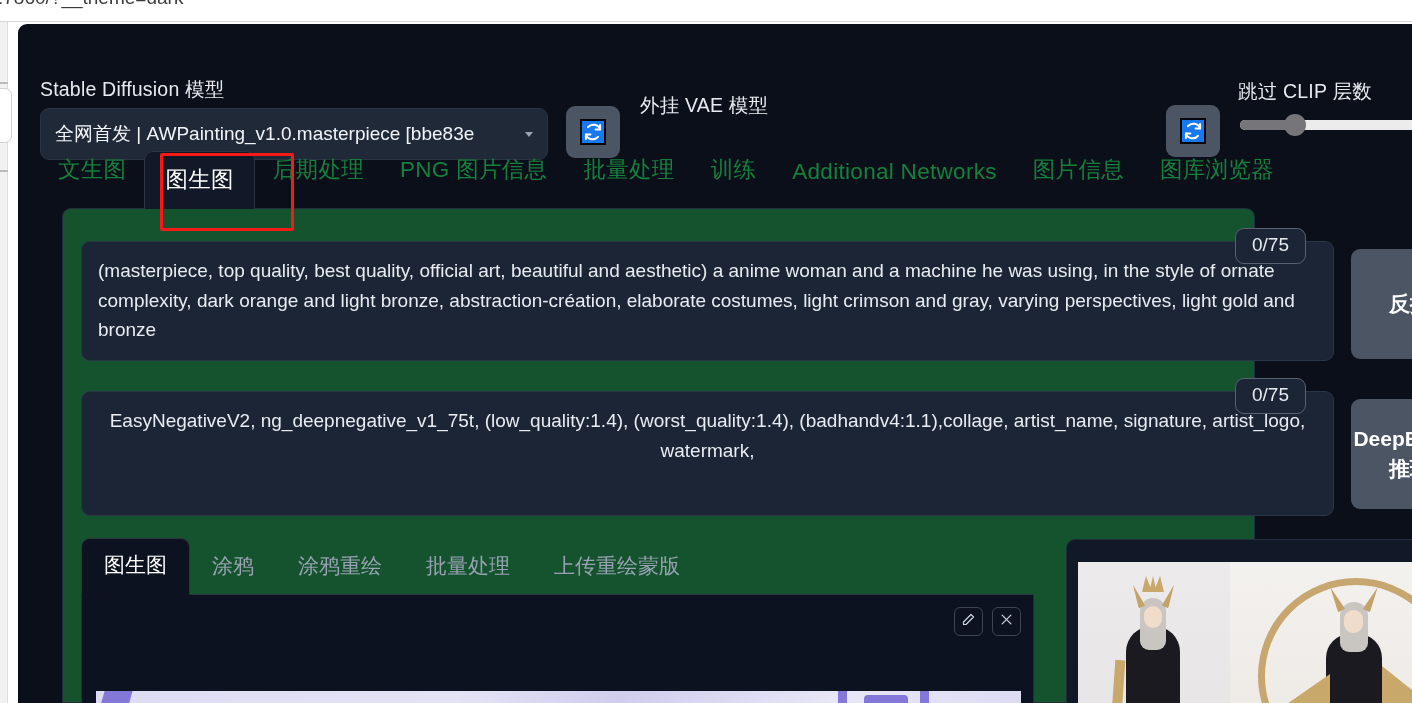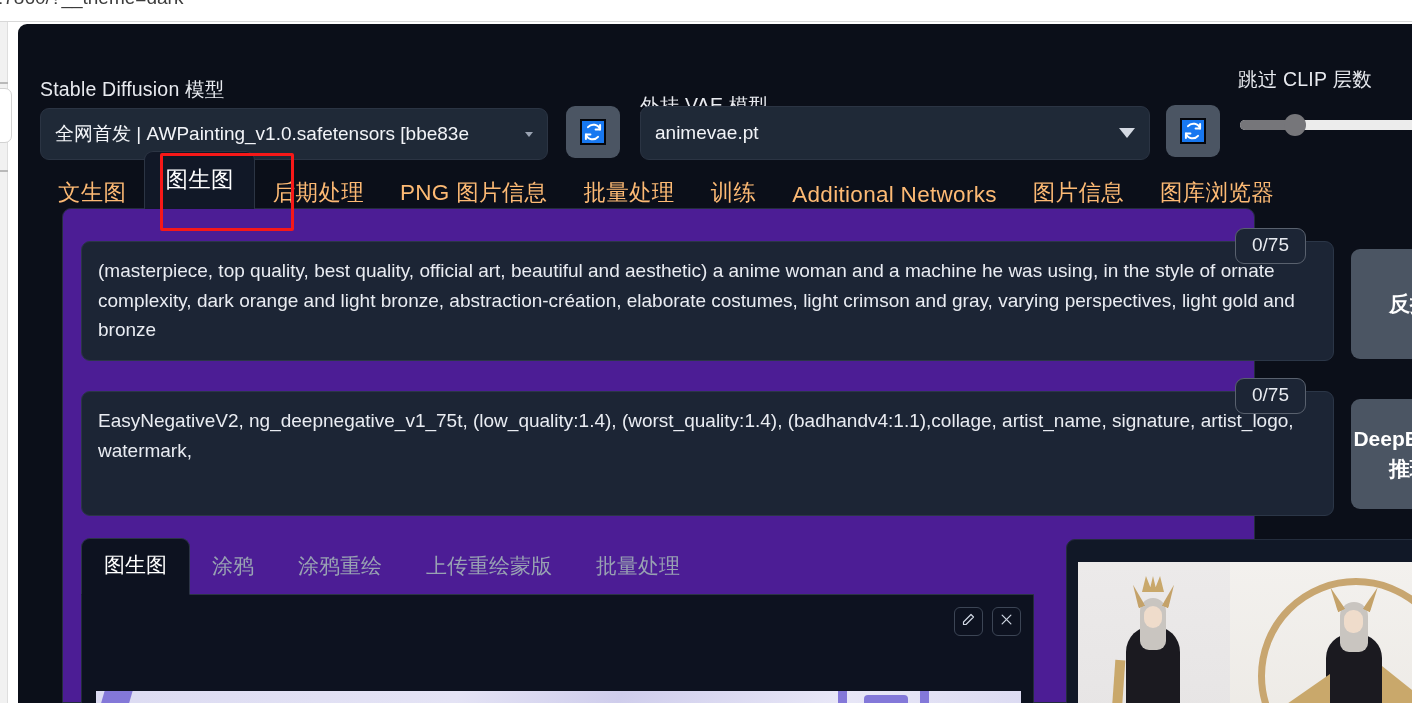--- a/index.html
+++ b/index.html
@@ -139,22 +139,22 @@
   }
 
   
   #tabbar {
     position: absolute; left: 22px; top: 132px;
     width: 1372px; height: 53px;
     display: flex; align-items: flex-end;
   }
   .tab {
     font-size: 22.5px;
-    color: #fdba74;
-    padding: 0 18px 1px 18px;
+    color: #15803d;
+    padding: 0 18px 24px 18px;
     white-space: nowrap;
     letter-spacing: .3px;
   }
   .tab.active {
     color: #ffffff;
     background: #111827;
     border: 1px solid #2c3544;
     border-bottom: none;
     border-radius: 9px 9px 0 0;
     padding: 12px 20px 14px 20px;
@@ -167,38 +167,38 @@
     border: 3px solid #f71818;
     border-radius: 2px;
     z-index: 25;
     pointer-events: none;
   }
 
   
   #panel {
     position: absolute; left: 44px; top: 184px;
     width: 1193px; height: 495px;
-    background: #4c1d95;
+    background: #14532d;
     border: 1px solid #242d3d;
     border-radius: 9px 9px 0 0;
   }
 
   
   .prompt-box {
     position: absolute;
     background: #1c2535;
     border: 1px solid #2b3647;
     border-radius: 9px;
     padding: 14px 16px;
     color: #e9ecf2;
     font-size: 19px;
     line-height: 29.5px;
   }
   #prompt-positive { left: 18px; top: 32px; width: 1253px; height: 120px; }
-  #prompt-negative { left: 18px; top: 182px; width: 1253px; height: 125px; }
+  #prompt-negative { left: 18px; top: 182px; width: 1253px; height: 125px; text-align: center; }
 
   .counter {
     position: absolute;
     background: #1c2535;
     border: 1px solid #59616e;
     border-radius: 9px;
     color: #e8ebf1;
     font-size: 19px;
     padding: 5px 16px 7px 16px;
     z-index: 12;
@@ -323,54 +323,50 @@
 </div>
 <div id="left-float"></div>
 
 <div id="app">
 
   <div id="model-row">
 
     <div class="field-label" style="left:22px; top:52px;">Stable Diffusion 模型</div>
 
     <div class="dropdown" style="left:22px; top:84px; width:508px; height:52px;">
-      <span class="dd-text">全网首发 | AWPainting_v1.0.safetensors [bbe83e</span>
+      <span class="dd-text">全网首发 | AWPainting_v1.0.masterpiece [bbe83e</span>
       <span class="caret-small"></span>
     </div>
 
     <div class="refresh-btn" style="left:548px; top:82px;">
       <span class="refresh-glyph">
         <svg width="20" height="20" viewBox="0 0 24 24" fill="none" stroke="#ffffff" stroke-width="2.4" stroke-linecap="round" stroke-linejoin="round">
           <path d="M20.5 9A8.5 8.5 0 0 0 6 6.2"></path>
             <polyline points="20.5 3.6 20.5 9 15.1 9"></polyline>
           <path d="M3.5 15A8.5 8.5 0 0 0 18 17.8"></path>
             <polyline points="3.5 20.4 3.5 15 8.9 15"></polyline>
         </svg>
       </span>
     </div>
 
     <div class="field-label" style="left:622px; top:52px;margin-top:16px;">外挂 VAE 模型</div>
 
-    <div class="dropdown" style="left:622px; top:82px; width:510px; height:54px;">
-      <span class="dd-text">animevae.pt</span>
-      <span class="caret-big"></span>
-    </div>
 
     <div class="refresh-btn" style="left:1148px; top:81px;">
       <span class="refresh-glyph">
         <svg width="20" height="20" viewBox="0 0 24 24" fill="none" stroke="#ffffff" stroke-width="2.4" stroke-linecap="round" stroke-linejoin="round">
           <path d="M20.5 9A8.5 8.5 0 0 0 6 6.2"></path>
             <polyline points="20.5 3.6 20.5 9 15.1 9"></polyline>
           <path d="M3.5 15A8.5 8.5 0 0 0 18 17.8"></path>
             <polyline points="3.5 20.4 3.5 15 8.9 15"></polyline>
         </svg>
       </span>
     </div>
 
-    <div class="field-label" style="left:1220px; top:42px;">跳过 CLIP 层数</div>
+    <div class="field-label" style="left:1220px; top:54px;">跳过 CLIP 层数</div>
 
     <div id="clip-slider-wrap">
       <div id="clip-track"></div>
       <div id="clip-fill"></div>
       <div id="clip-handle"></div>
     </div>
   </div>
 
   <div id="tabbar">
     <div class="tab">文生图</div>
@@ -392,22 +388,22 @@
     <div class="counter" id="counter-negative">0/75</div>
     <div class="prompt-box" id="prompt-negative">EasyNegativeV2, ng_deepnegative_v1_75t, (low_quality:1.4), (worst_quality:1.4), (badhandv4:1.1),collage, artist_name, signature, artist_logo, watermark,</div>
 
     <div class="action-btn" id="btn-interrogate-clip">反推</div>
     <div class="action-btn" id="btn-interrogate-db">DeepBooru 推理</div>
 
     <div id="subtabbar">
       <div class="subtab active">图生图</div>
       <div class="subtab">涂鸦</div>
       <div class="subtab">涂鸦重绘</div>
+      <div class="subtab">批量处理</div>
       <div class="subtab">上传重绘蒙版</div>
-      <div class="subtab">批量处理</div>
     </div>
 
     <div id="canvas-area">
       <div id="canvas-tools">
         <div class="tool-btn">
           <span>
             <svg width="15" height="15" viewBox="0 0 24 24" fill="none" stroke="#cfd6e2" stroke-width="1.9" stroke-linecap="round" stroke-linejoin="round">
               <path d="M4 20h4L20 8l-4-4L4 16v4z"></path>
             </svg>
           </span>

